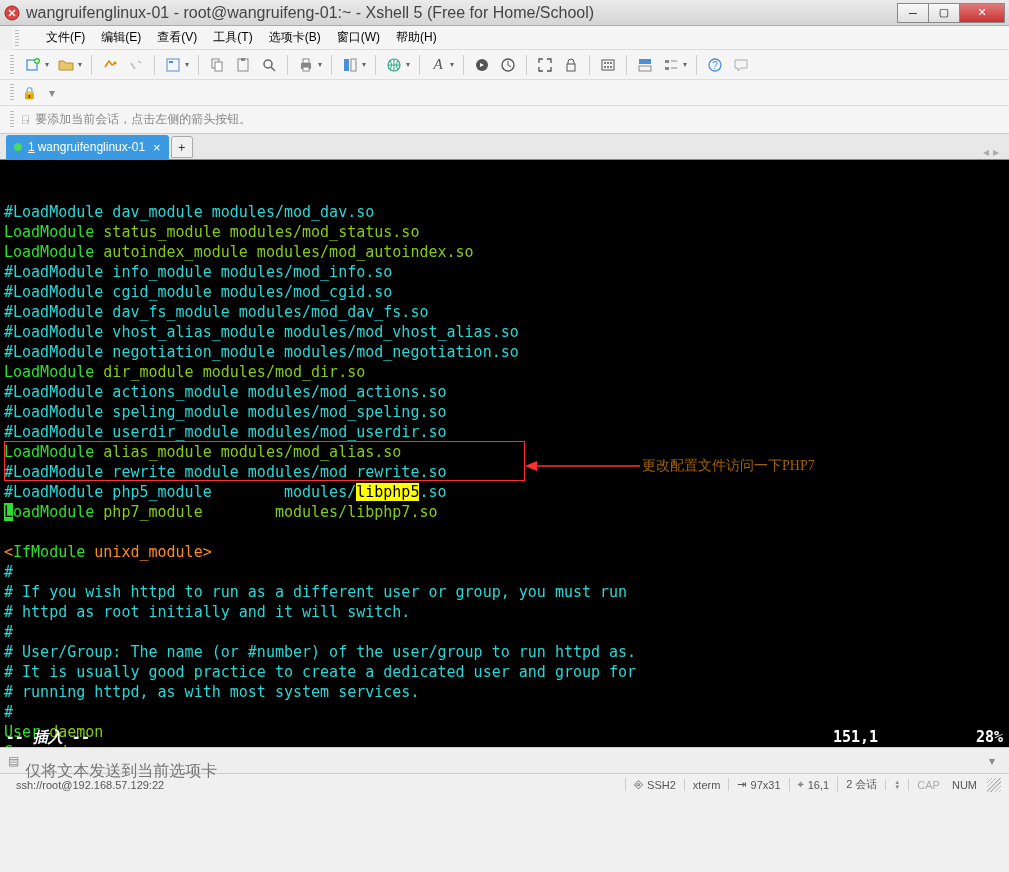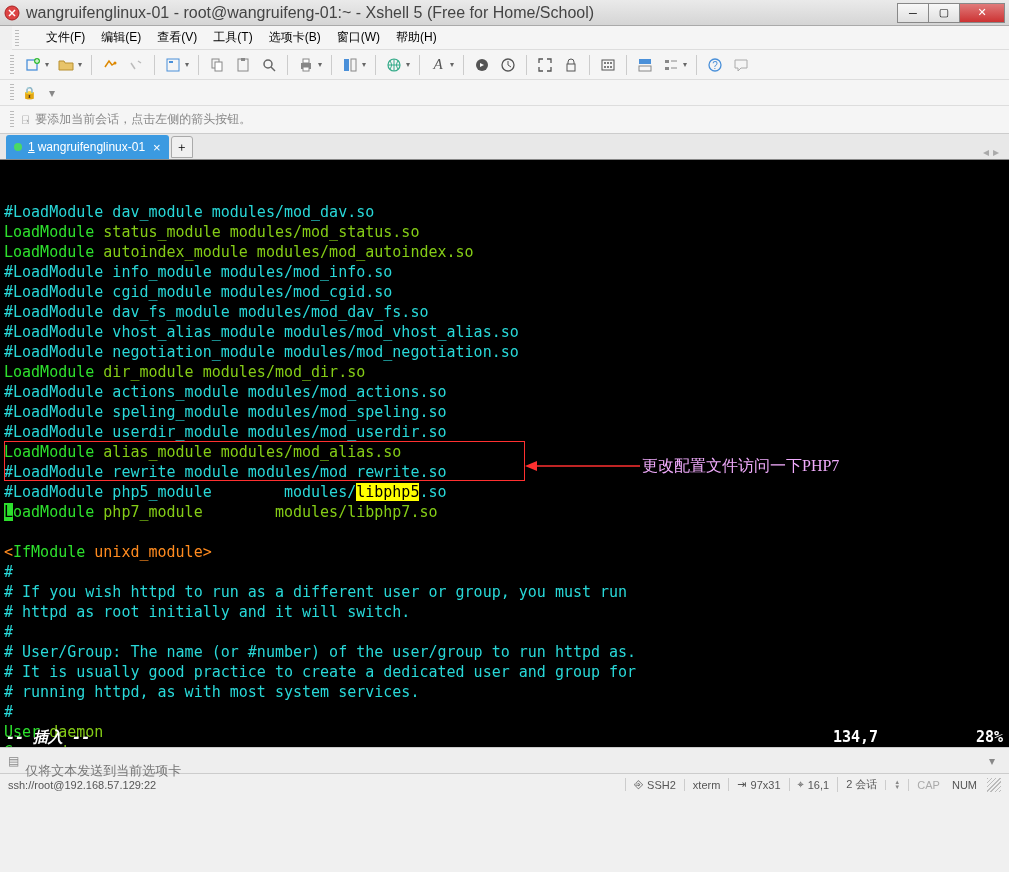--- a/index.html
+++ b/index.html
@@ -37,29 +37,29 @@
 .tabbar .nav { margin-left: auto; display: flex; gap: 4px; color: #aaa; padding-right: 4px; }
 .terminal { background: #000; color: #ccc; font-family: "Consolas", monospace; font-size: 15px; line-height: 20px; padding: 2px 4px; height: 587px; overflow: hidden; position: relative; white-space: pre; }
 .c-cyan { color: #28d8d8; }
 .c-green { color: #2de02d; }
 .c-white { color: #84cc16; }
 .c-orange { color: #ff8b1f; }
 .c-yellow-bg { background: #ffff00; color: #000; }
 .c-green-bg { background: #2de02d; color: #000; }
 .redbox { position: absolute; border: 1px solid #ff3030; pointer-events: none; }
 .arrow-svg { position: absolute; pointer-events: none; }
-.annot { position: absolute; color: #f0abfc; font-family: "Microsoft YaHei"; font-size: 16px; }
+.annot { position: absolute; color: #a16207; font-family: "Microsoft YaHei"; font-size: 14px; }
 .status-line { position: absolute; bottom: 0; left: 0; right: 0; height: 20px; display: flex; color: #fff; font-weight: bold; padding: 0 6px; }
 .status-line .mode { flex: 1; font-style: italic; }
 .sendbar { height: 26px; background: #eee; display: flex; align-items: center; padding: 0 8px; border-top: 1px solid #ccc; color: #aaa; }
 .sendbar .icn { margin-right: 6px; color: #888; }
-.sendbar input { flex: 1; border: none; background: transparent; outline: none; color: #666; font-size: 13px; margin-top: 20px; }
+.sendbar input { flex: 1; border: none; background: transparent; outline: none; color: #666; font-size: 16px; margin-top: 20px; }
 .sendbar .dd { color: #888; padding: 0 6px; }
 .footer { height: 22px; background: #f0f0f0; border-top: 1px solid #ccc; display: flex; align-items: center; padding: 0 8px; font-size: 11px; color: #555; }
-.footer .left { flex: 1; }
+.footer .left { flex: 1; margin-left: 8px; }
 .footer .seg { padding: 0 8px; border-left: 1px solid #ccc; display: flex; align-items: center; gap: 4px; }
 .footer .updn { display: inline-flex; flex-direction: column; font-size: 6px; line-height: 5px; color: #888; }
 .grip-corner { width: 14px; height: 14px; background: repeating-linear-gradient(135deg, #bbb, #bbb 1px, transparent 1px, transparent 3px); margin-left: 6px; }
 </style>
 </head>
 <body>
 
 <div class="titlebar">
   <svg class="icon" viewBox="0 0 16 16">
       <circle cx="8" cy="8" r="7" fill="#d44" stroke="#a22"></circle>
@@ -265,21 +265,21 @@
 <div class="terminal">
   <div id="term-lines"><div><span class="c-cyan">#LoadModule dav_module modules/mod_dav.so</span></div><div><span class="c-green">LoadModule </span><span class="c-white">status_module modules/mod_status.so</span></div><div><span class="c-green">LoadModule </span><span class="c-white">autoindex_module modules/mod_autoindex.so</span></div><div><span class="c-cyan">#LoadModule info_module modules/mod_info.so</span></div><div><span class="c-cyan">#LoadModule cgid_module modules/mod_cgid.so</span></div><div><span class="c-cyan">#LoadModule dav_fs_module modules/mod_dav_fs.so</span></div><div><span class="c-cyan">#LoadModule vhost_alias_module modules/mod_vhost_alias.so</span></div><div><span class="c-cyan">#LoadModule negotiation_module modules/mod_negotiation.so</span></div><div><span class="c-green">LoadModule </span><span class="c-white">dir_module modules/mod_dir.so</span></div><div><span class="c-cyan">#LoadModule actions_module modules/mod_actions.so</span></div><div><span class="c-cyan">#LoadModule speling_module modules/mod_speling.so</span></div><div><span class="c-cyan">#LoadModule userdir_module modules/mod_userdir.so</span></div><div><span class="c-green">LoadModule </span><span class="c-white">alias_module modules/mod_alias.so</span></div><div><span class="c-cyan">#LoadModule rewrite_module modules/mod_rewrite.so</span></div><div><span class="c-cyan">#LoadModule php5_module        modules/</span><span class="c-yellow-bg">libphp5</span><span class="c-cyan">.so</span></div><div><span class="c-green-bg">L</span><span class="c-green">oadModule </span><span class="c-white">php7_module        modules/libphp7.so</span></div><div>&nbsp;</div><div><span class="c-orange">&lt;</span><span class="c-green">IfModule </span><span class="c-orange">unixd_module</span><span class="c-orange">&gt;</span></div><div><span class="c-cyan">#</span></div><div><span class="c-cyan"># If you wish httpd to run as a different user or group, you must run</span></div><div><span class="c-cyan"># httpd as root initially and it will switch.</span></div><div><span class="c-cyan">#</span></div><div><span class="c-cyan"># User/Group: The name (or #number) of the user/group to run httpd as.</span></div><div><span class="c-cyan"># It is usually good practice to create a dedicated user and group for</span></div><div><span class="c-cyan"># running httpd, as with most system services.</span></div><div><span class="c-cyan">#</span></div><div><span class="c-green">User </span><span class="c-white">daemon</span></div><div><span class="c-green">Group </span><span class="c-white">daemon</span></div><div>&nbsp;</div><div><span class="c-orange">&lt;/IfModule&gt;</span></div></div>
   <div class="redbox" style="left:4px; top:281px; width:521px; height:40px;"></div>
   <svg class="arrow-svg" style="left:525px; top:298px; width:115px; height:16px;" viewBox="0 0 115 16">
       <line x1="115" y1="8" x2="10" y2="8" stroke="#ff3030" stroke-width="1.5"></line>
       <polygon points="0,8 12,3 12,13" fill="#ff3030"></polygon>
     </svg>
   <div class="annot" style="left:642px; top:296px;">更改配置文件访问一下PHP7</div>
   <div class="status-line">
     <span class="mode">-- 插入 --</span>
-    <span style="width:120px">134,7</span>
+    <span style="width:120px">151,1</span>
     <span style="width:50px;text-align:right">28%</span>
   </div>
 </div>
 
 <div class="sendbar">
   <span class="icn">▤</span>
   <input placeholder="仅将文本发送到当前选项卡" style="">
   <span class="dd">▾</span>
 </div>
 

